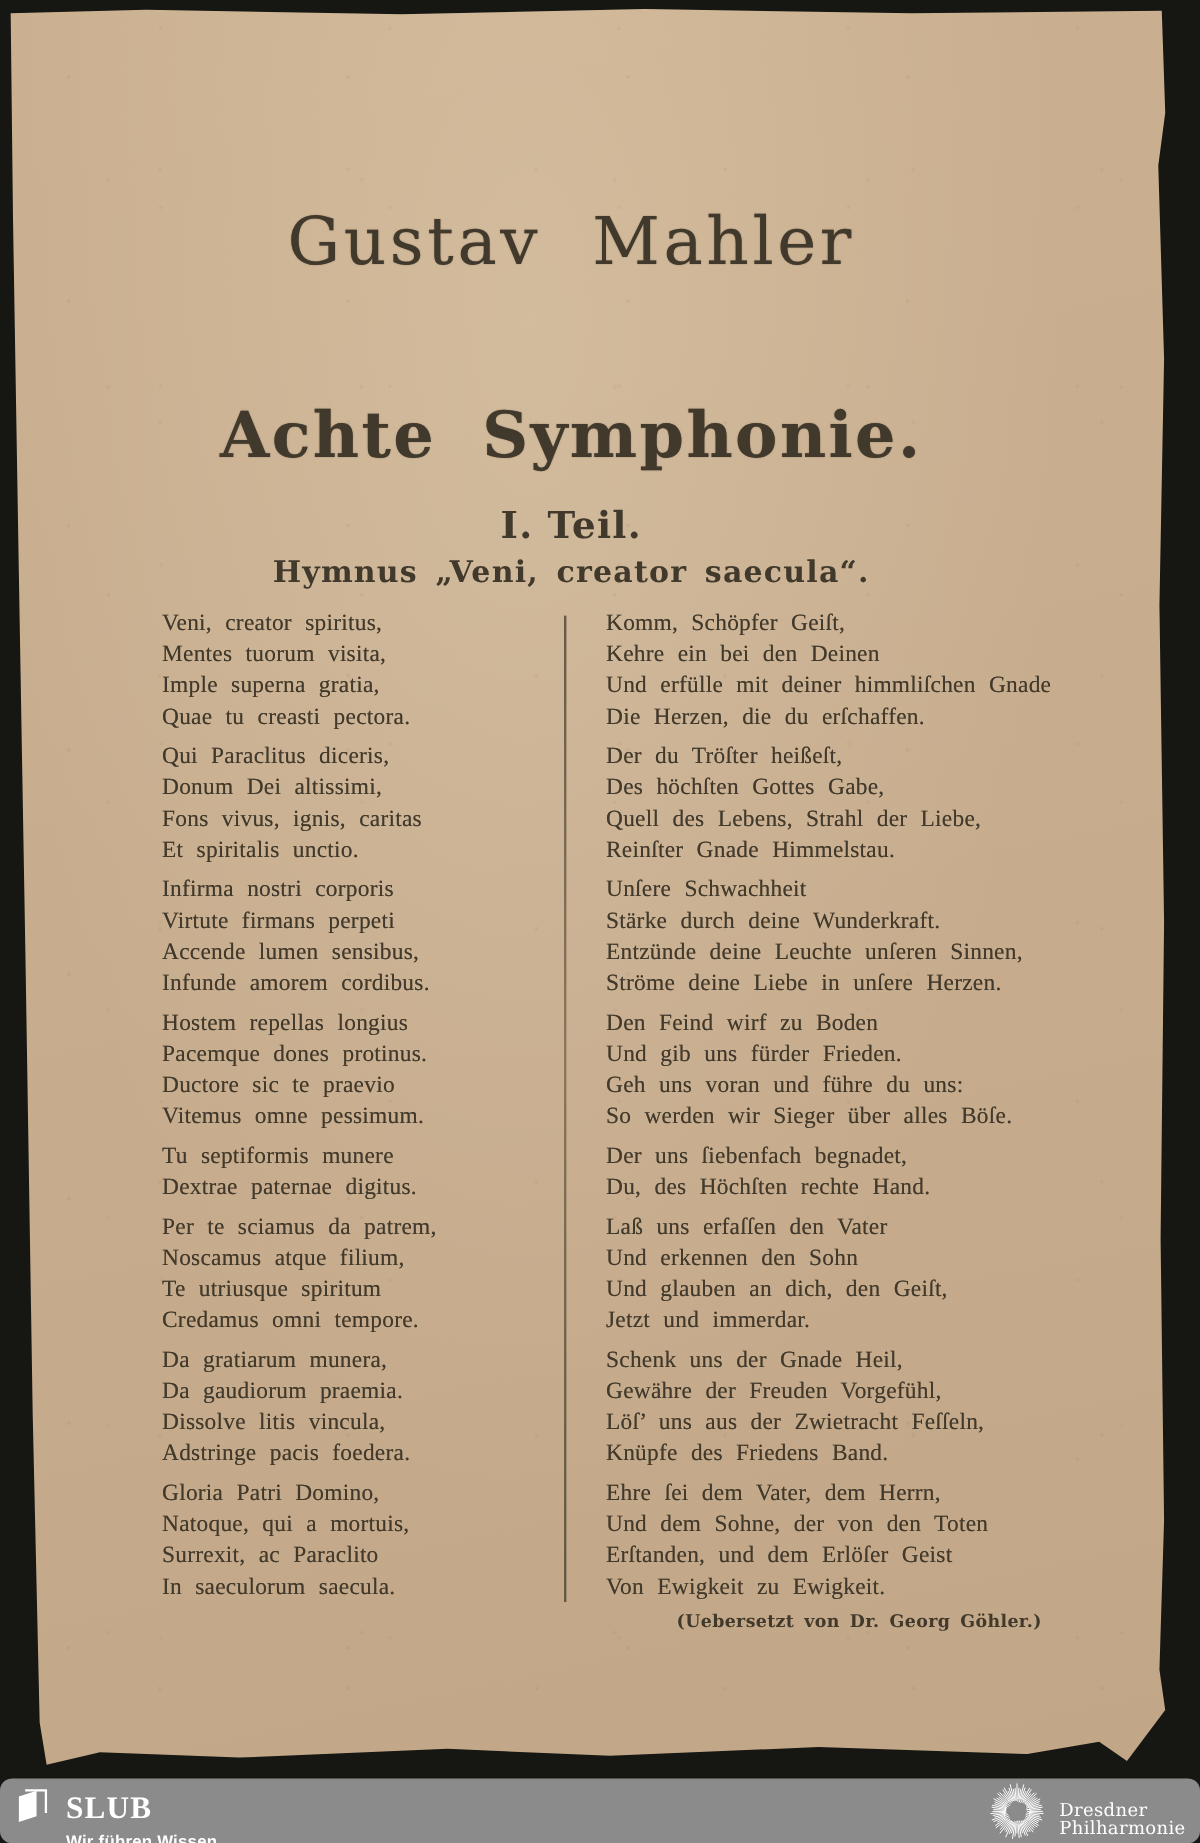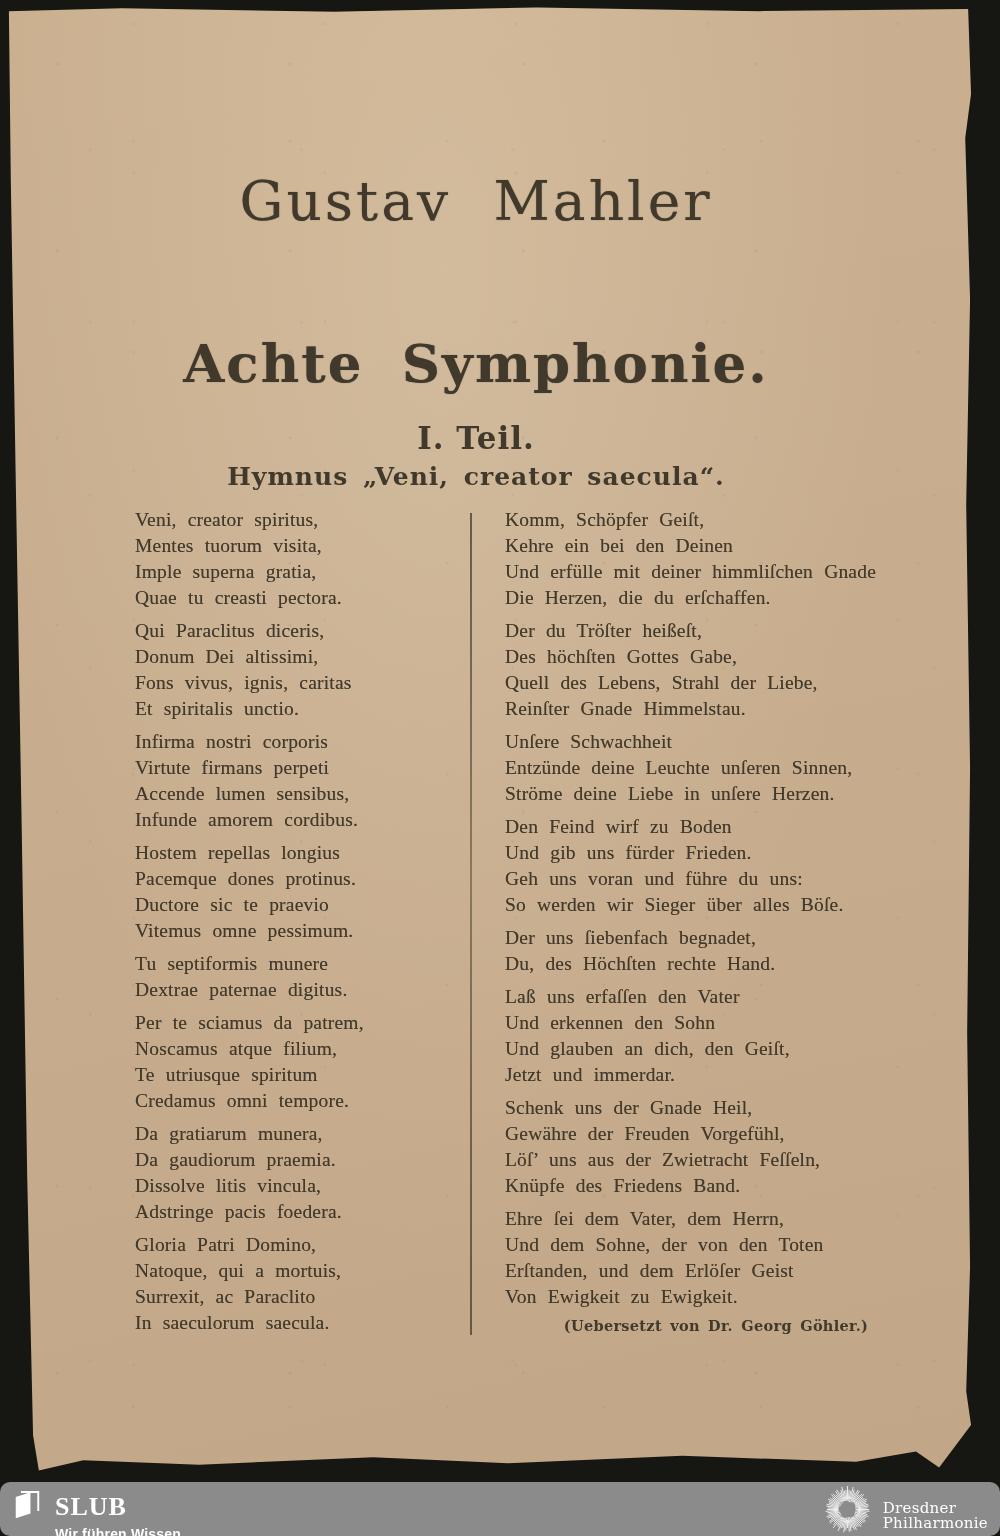--- a/index.html
+++ b/index.html
@@ -194,20 +194,21 @@
         <div class="vline">Die Herzen, die du erſchaffen.</div>
       </div>
       <div class="stanza">
         <div class="vline">Der du Tröſter heißeſt,</div>
         <div class="vline">Des höchſten Gottes Gabe,</div>
         <div class="vline">Quell des Lebens, Strahl der Liebe,</div>
         <div class="vline">Reinſter Gnade Himmelstau.</div>
       </div>
       <div class="stanza">
         <div class="vline">Unſere Schwachheit</div>
+        <div class="vline">Stärke durch deine Wunderkraft.</div>
         <div class="vline">Entzünde deine Leuchte unſeren Sinnen,</div>
         <div class="vline">Ströme deine Liebe in unſere Herzen.</div>
       </div>
       <div class="stanza">
         <div class="vline">Den Feind wirf zu Boden</div>
         <div class="vline">Und gib uns fürder Frieden.</div>
         <div class="vline">Geh uns voran und führe du uns:</div>
         <div class="vline">So werden wir Sieger über alles Böſe.</div>
       </div>
       <div class="stanza">

